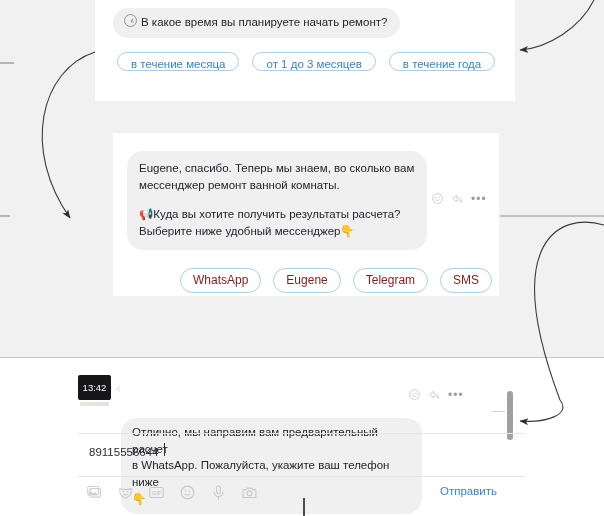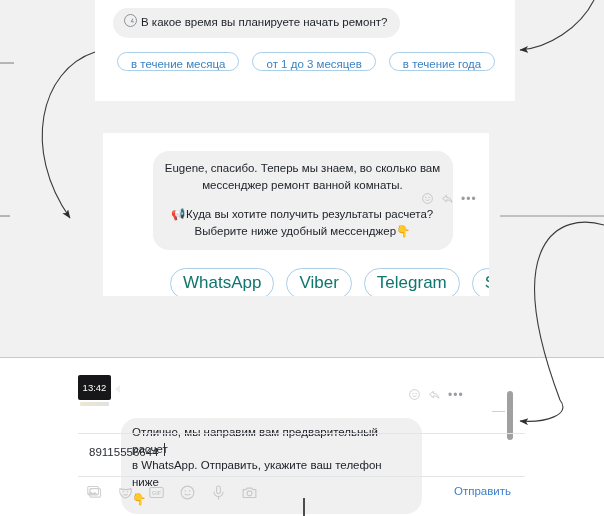--- a/index.html
+++ b/index.html
@@ -39,28 +39,28 @@
   .clock-ico::after{width:2.6px;height:1.2px;transform:rotate(10deg);}
 
   .qr-row{margin:14px 0 0 22px;display:flex;gap:13px;align-items:center;}
   .qr-btn{
     border:1.1px solid #a9cfe8;border-radius:16px;background:#fff;
     color:#3a83c4;font-size:11.5px;padding:5px 13px 0;white-space:nowrap;
     cursor:pointer;
   }
 
   
-  #panel-msg{left:103px;top:133px;width:386px;height:163px;text-align:center;}
+  #panel-msg{left:113px;top:133px;width:386px;height:163px;}
   #panel-msg .bubble{margin:18px 0 0 14px;max-width:278px;padding:9px 13px 10px 12px;}
   .bubble p{margin:0;}
   .bubble p.gap{margin-top:13px;}
   .msgr-row{margin:18px 0 0 67px;display:flex;gap:12px;align-items:center;}
   .msgr-btn{
     border:1.1px solid #a9cfe8;border-radius:16px;background:#fff;
-    color:#0f766e;font-size:17px;padding:4px 12px 5px;white-space:nowrap;cursor:pointer;
+    color:#7f1d1d;font-size:12px;padding:4px 12px 5px;white-space:nowrap;cursor:pointer;
   }
 
   .actions{position:absolute;display:flex;gap:7px;align-items:center;}
   .act-ico{width:13px;height:13px;opacity:.55;}
   .act-dots{font-size:12px;color:#9a9ea5;letter-spacing:1px;line-height:8px;}
 
   
   #panel-final{left:0;top:357px;width:604px;height:159px;background:#ffffff;}
   #final-inner{position:absolute;left:78px;top:0;width:447px;height:159px;background:#fff;}
   #final-bubble{position:absolute;left:43px;top:13px;max-width:277px;}
@@ -84,21 +84,21 @@
   #tools-div{top:119px;}
 
   #phone-input{
     position:absolute;left:9px;top:88px;width:300px;border:none;outline:none;
     font-size:11.5px;color:#2a2d33;font-family:"Liberation Sans",sans-serif;background:transparent;
   }
   #caret{position:absolute;left:86px;top:86px;width:1px;height:13px;background:#2a2d33;}
 
   #toolbar{position:absolute;left:8px;top:127px;display:flex;gap:14px;align-items:center;}
   .tool{width:17px;height:17px;opacity:.42;cursor:pointer;}
-  #send-btn{position:absolute;right:14px;top:128px;color:#3d7fc9;font-size:11.5px;cursor:pointer;}
+  #send-btn{position:absolute;right:28px;top:128px;color:#3d7fc9;font-size:11.5px;cursor:pointer;}
 
   #bottom-line{position:absolute;left:303px;top:498px;width:2px;height:18px;background:#4c4c4c;z-index:6;}
   #panel-final-topedge{position:absolute;left:0;top:357px;width:604px;height:1px;background:#b9cdd6;z-index:3;}
 </style>
 </head>
 <body style="background: rgb(241, 241, 241);">
 
 <div id="stage">
 
   <div class="panel" id="panel-time">
@@ -128,39 +128,39 @@
           <path d="M8.5 14.5c1.2 1.6 5.8 1.6 7 0" fill="none" stroke="#9a9ea5" stroke-width="1.6" stroke-linecap="round"></path>
         </svg>
       <svg class="act-ico" viewBox="0 0 24 24">
           <path d="M10 6 3 12l7 6v-3.4c5 0 8 1.2 10 4.4-.6-5.6-4-8.6-10-9.2z" fill="none" stroke="#9a9ea5" stroke-width="1.7" stroke-linejoin="round"></path>
         </svg>
       <span class="act-dots">•••</span>
     </div>
 
     <div class="msgr-row">
       <div class="msgr-btn">WhatsApp</div>
-      <div class="msgr-btn">Viber</div>
+      <div class="msgr-btn">Eugene</div>
       <div class="msgr-btn">Telegram</div>
       <div class="msgr-btn">SMS</div>
     </div>
   </div>
 
   <div id="panel-final-topedge"></div>
   <div class="panel" id="panel-final">
     <div id="final-inner">
 
       <div class="ts-badge">
         <span>13:42</span>
       </div>
       <div class="ts-sub"></div>
       <div class="bub-tail"></div>
 
       <div class="bubble" id="final-bubble">
         <p>Отлично, мы направим вам предварительный расчет</p>
-        <p>в WhatsApp. Отправить, укажите ваш телефон ниже</p>
+        <p>в WhatsApp. Пожалуйста, укажите ваш телефон ниже</p>
         <p><span class="emoji">👇</span></p>
       </div>
 
       <div class="actions" style="left:330px;top:31px;">
         <svg class="act-ico" viewBox="0 0 24 24">
             <circle cx="12" cy="12" r="9" fill="none" stroke="#9a9ea5" stroke-width="1.7"></circle>
             <circle cx="9" cy="10" r="1.2" fill="#9a9ea5"></circle>
             <circle cx="15" cy="10" r="1.2" fill="#9a9ea5"></circle>
             <path d="M8.5 14.5c1.2 1.6 5.8 1.6 7 0" fill="none" stroke="#9a9ea5" stroke-width="1.6" stroke-linecap="round"></path>
           </svg>

